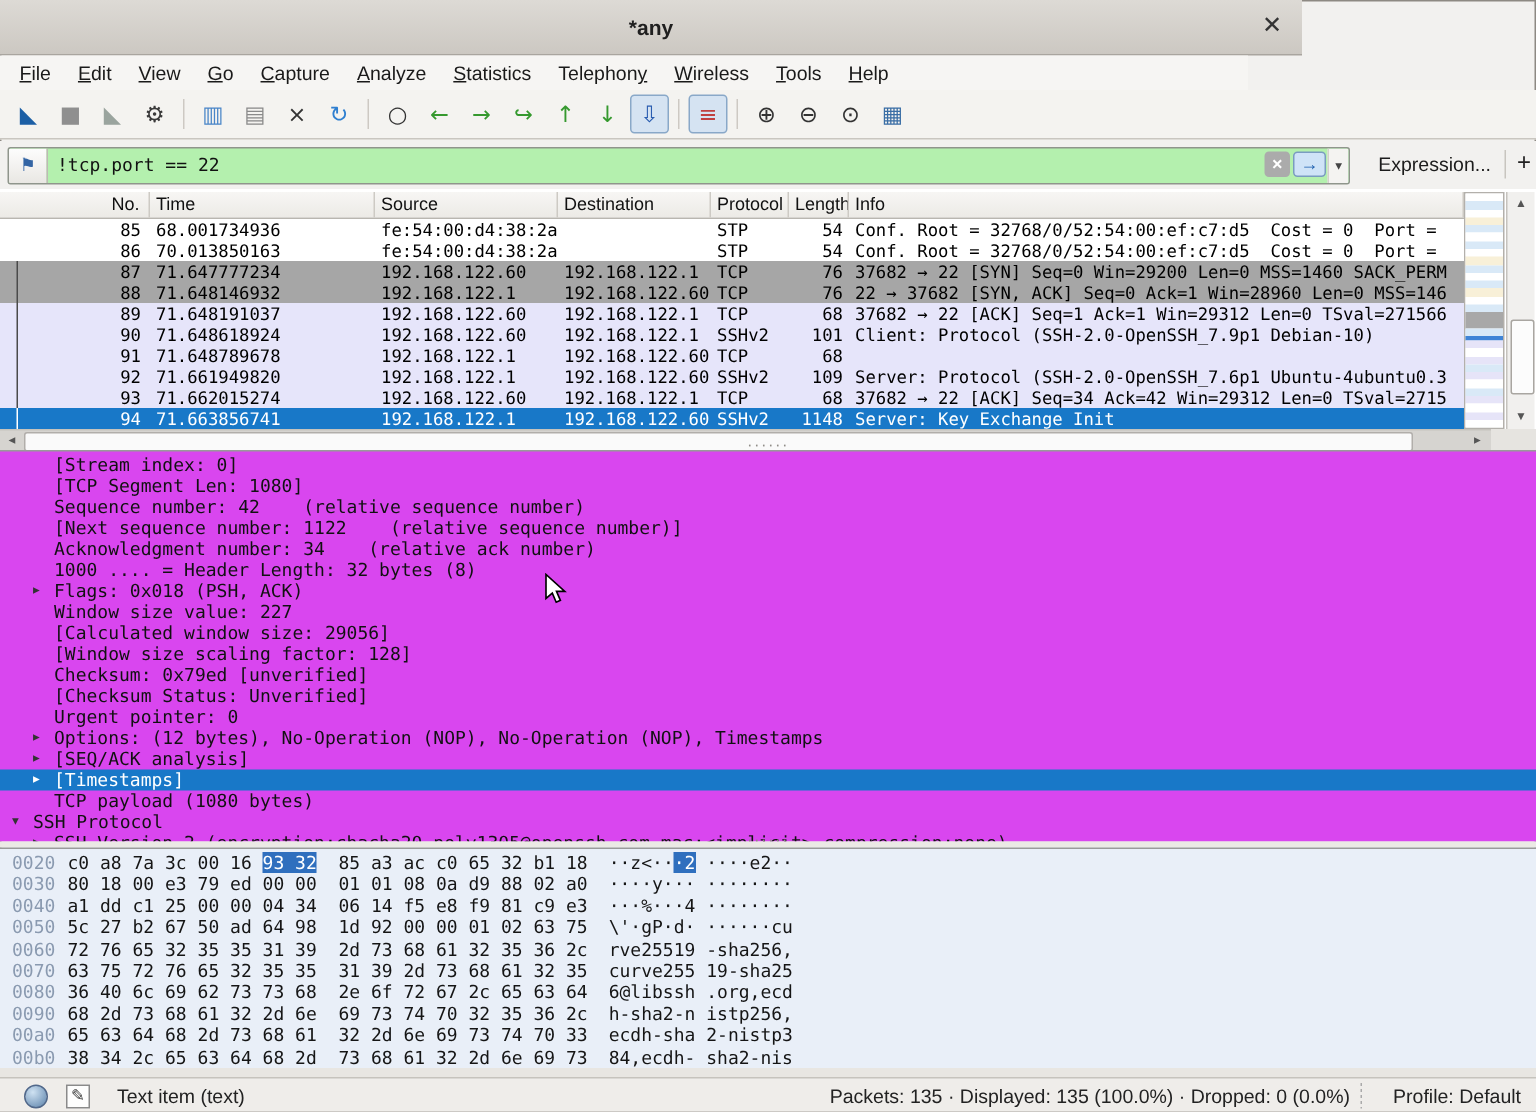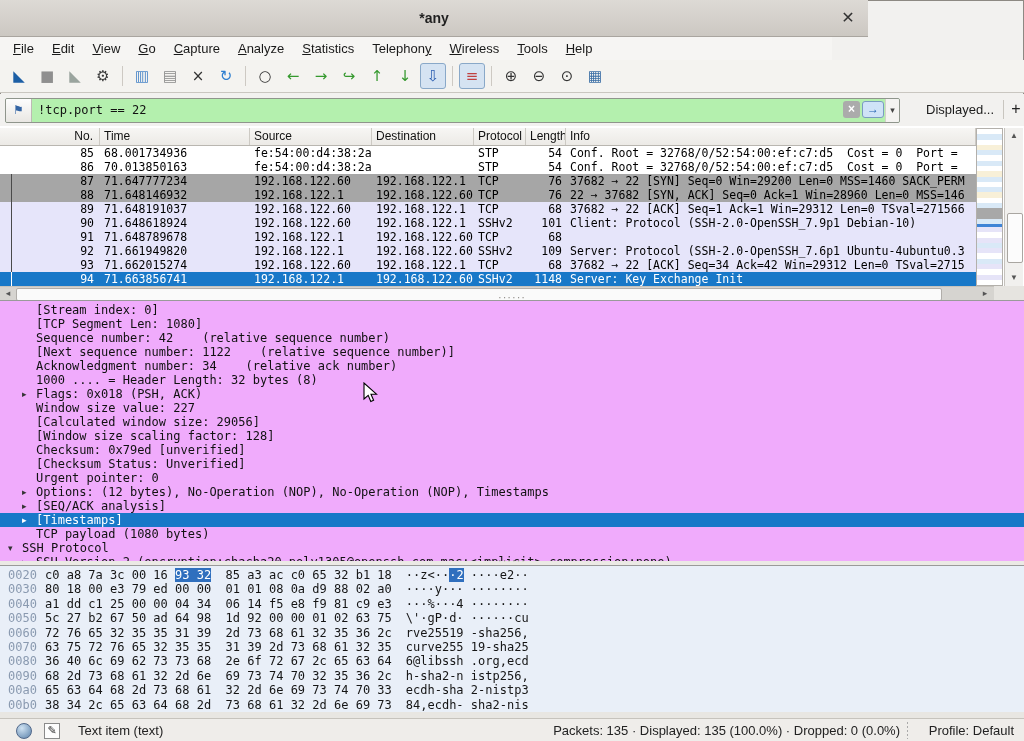--- a/index.html
+++ b/index.html
@@ -74,21 +74,21 @@
     border-left:1px solid #c5c2bd;box-sizing:border-box}
   .sbtn{position:absolute;left:0;width:18px;height:16px;text-align:center;font-size:8px;color:#555;line-height:16px}
   #vthumb{position:absolute;left:2px;top:85px;width:14px;height:48px;background:#fcfcfc;
     border:1px solid #a9a6a1;border-radius:2px}
   #hscroll{position:absolute;left:0;top:160px;width:994px;height:14px;background:#d6d4d0;border-top:1px solid #c6c3bd;box-sizing:border-box}
   #hthumb{position:absolute;left:16px;top:1px;width:924px;height:11px;background:#fafafa;border:1px solid #b1aeaa;border-radius:2px}
   #hleft{position:absolute;left:1px;top:0;width:14px;text-align:center;font-size:9px;color:#555;line-height:13px}
   #hright{position:absolute;left:978px;top:0;width:14px;text-align:center;font-size:9px;color:#555;line-height:13px}
   #corner{position:absolute;left:994px;top:160px;width:30px;height:14px;background:#e6e4e0}
   
-  #details{position:absolute;left:0;top:300px;width:1024px;height:261px;background:#f0abfc;
+  #details{position:absolute;left:0;top:300px;width:1024px;height:261px;background:#d946ef;
     border-top:1px solid #9a9a9a;box-sizing:border-box;overflow:hidden;padding-top:2px}
   .dline{height:14px;line-height:14px;font-family:"DejaVu Sans Mono",monospace;font-size:12px;color:#111;
     white-space:pre;padding-left:22px;display:flex}
   .dline .arrow{width:14px;flex:0 0 14px;font-size:9px;font-family:"DejaVu Sans",sans-serif;color:#333}
   .dline.sel{background:#1878c8;color:#fff}
   .dline.sel .arrow{color:#fff}
   .grip{position:absolute;width:60px;text-align:center;color:#8f8c87;font-size:11px;line-height:5px;
     letter-spacing:1px;left:482px;z-index:5}
   
   #splitter2{position:absolute;left:0;top:561px;width:1024px;height:4px;background:#ebe9e5}
@@ -217,21 +217,21 @@
   </div>
 
 <div id="filterbar">
   <div id="ffield">
     <div id="fbookmark">⚑</div>
     <div id="fval">!tcp.port == 22</div>
     <div id="fclear">×</div>
     <div id="fapply">→</div>
     <div id="fcaret">▾</div>
   </div>
-  <div id="fexpr">Displayed...</div>
+  <div id="fexpr">Expression...</div>
   <div id="fsep"></div>
   <div id="fplus">+</div>
 </div>
 
 <div id="packetlist">
   <div id="plheader">
 
   <div class="hc cn">No.</div>
       <div class="hc ct">Time</div>
       <div class="hc cs">Source</div>

